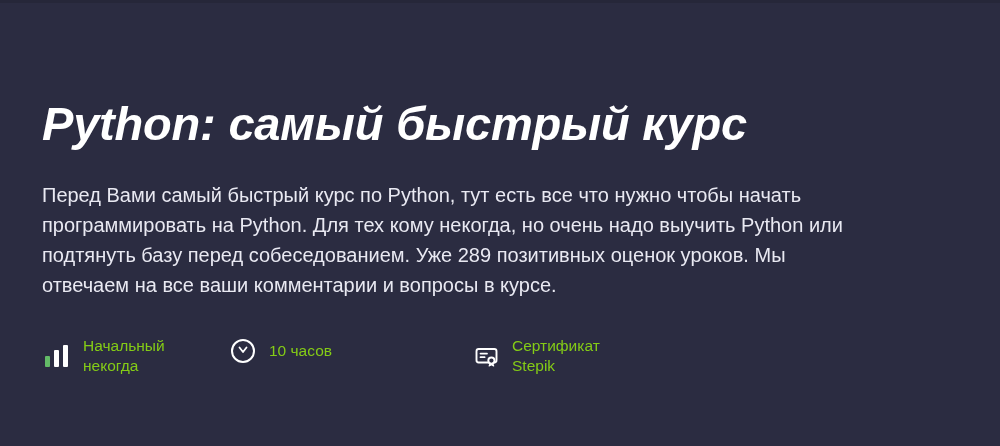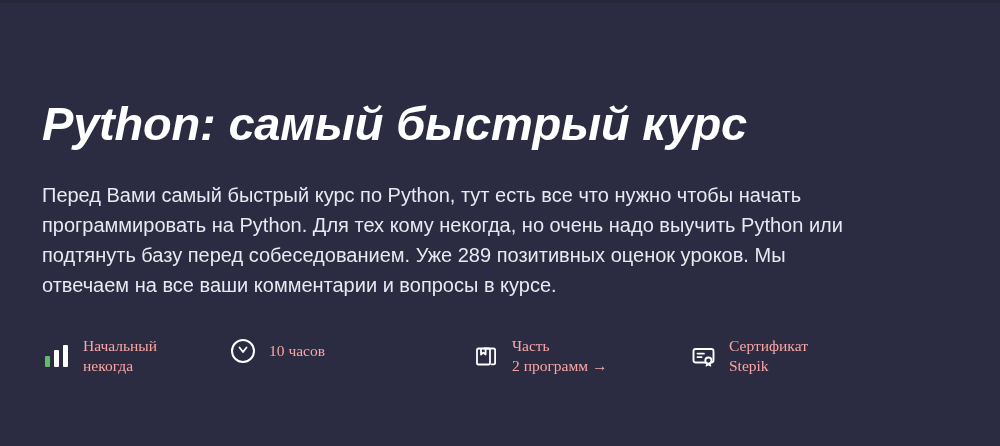--- a/index.html
+++ b/index.html
@@ -86,23 +86,22 @@
     width: 30px;
     height: 30px;
     margin-right: 11px;
     display: flex;
     align-items: center;
     justify-content: center;
   }
   .stat-text {
     font-size: 15.5px;
     line-height: 20px;
-    color: #fca5a5;
+    color: #84cc16;
     white-space: nowrap;
-    font-family: Liberation Serif, serif;
   }
   .stat-text .line1 { display: block; }
   .stat-text .line2 { display: block; }
 
   
   .stat-level      { width: 186px; }
   .stat-duration   { width: 243px; }
   .stat-part       { width: 217px; }
   .stat-cert       { width: 200px; }
 
@@ -161,36 +160,20 @@
           <svg width="26" height="26" viewBox="0 0 26 26">
             <circle cx="13" cy="13" r="11" fill="none" stroke="#ffffff" stroke-width="2"></circle>
             <path d="M9.5 9.5 L13 14 L16.5 9.5" fill="none" stroke="#ffffff" stroke-width="1.8" stroke-linecap="round" stroke-linejoin="round"></path>
           </svg>
         </span>
         <span class="stat-text">
           <span class="line1">10 часов</span>
         </span>
       </div>
 
-      <div class="stat stat-part">
-        <span class="stat-icon">
-          <svg width="27" height="27" viewBox="0 0 27 27">
-
-            <path d="M11 5.5 h9.5 a1.6 1.6 0 0 1 1.6 1.6 v12.6 a1.6 1.6 0 0 1 -1.6 1.6 h-2" fill="none" stroke="#ffffff" stroke-width="1.8" stroke-linejoin="round" stroke-linecap="round"></path>
-
-            <rect x="4" y="5.5" width="13" height="16" rx="1.6" fill="none" stroke="#ffffff" stroke-width="1.8"></rect>
-
-            <path d="M8 5.5 v6 l2.3 -1.9 l2.3 1.9 v-6" fill="none" stroke="#ffffff" stroke-width="1.8" stroke-linejoin="round"></path>
-          </svg>
-        </span>
-        <span class="stat-text">
-          <span class="line1">Часть</span>
-          <span class="line2">2 программ →</span>
-        </span>
-      </div>
 
       <div class="stat stat-cert">
         <span class="stat-icon">
           <svg width="27" height="27" viewBox="0 0 27 27">
             <rect x="3.5" y="6" width="20" height="13.5" rx="2.2" fill="none" stroke="#ffffff" stroke-width="1.9"></rect>
             <line x1="7.5" y1="10.6" x2="14" y2="10.6" stroke="#ffffff" stroke-width="1.8" stroke-linecap="round"></line>
             <line x1="7.5" y1="14.2" x2="11.6" y2="14.2" stroke="#ffffff" stroke-width="1.8" stroke-linecap="round"></line>
             <path d="M17.6 19 l-1.5 4 l2.3 -1.2 l2.3 1.2 l-1.5 -4 z" fill="#ffffff" stroke="#ffffff" stroke-width="1.1" stroke-linejoin="round"></path>
             <circle cx="18.4" cy="17.6" r="3.1" fill="#2b2c41" stroke="#ffffff" stroke-width="1.9"></circle>
           </svg>

